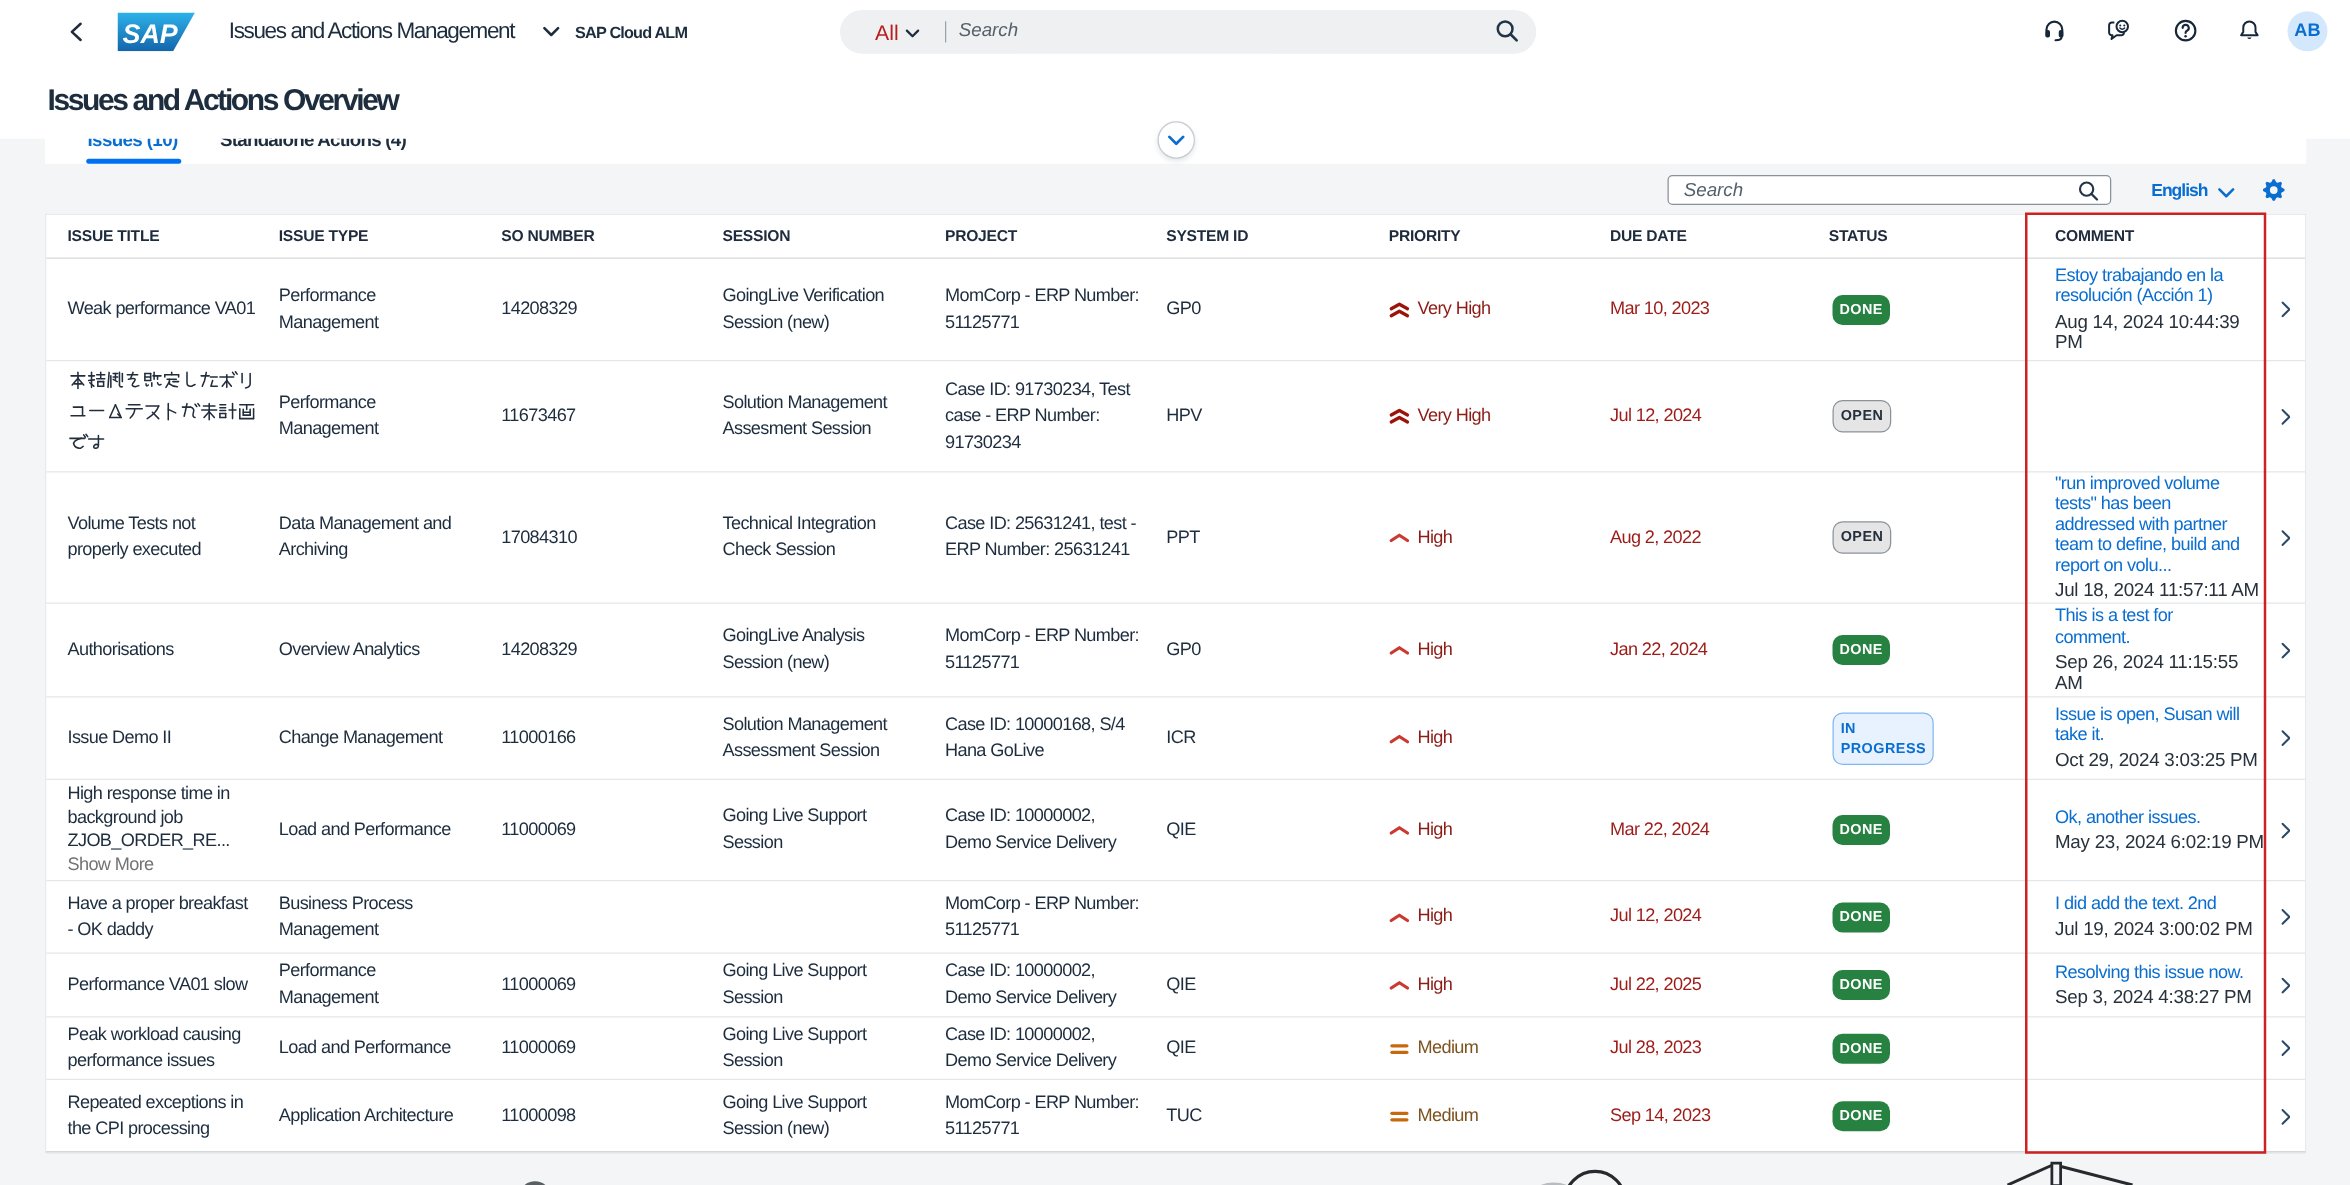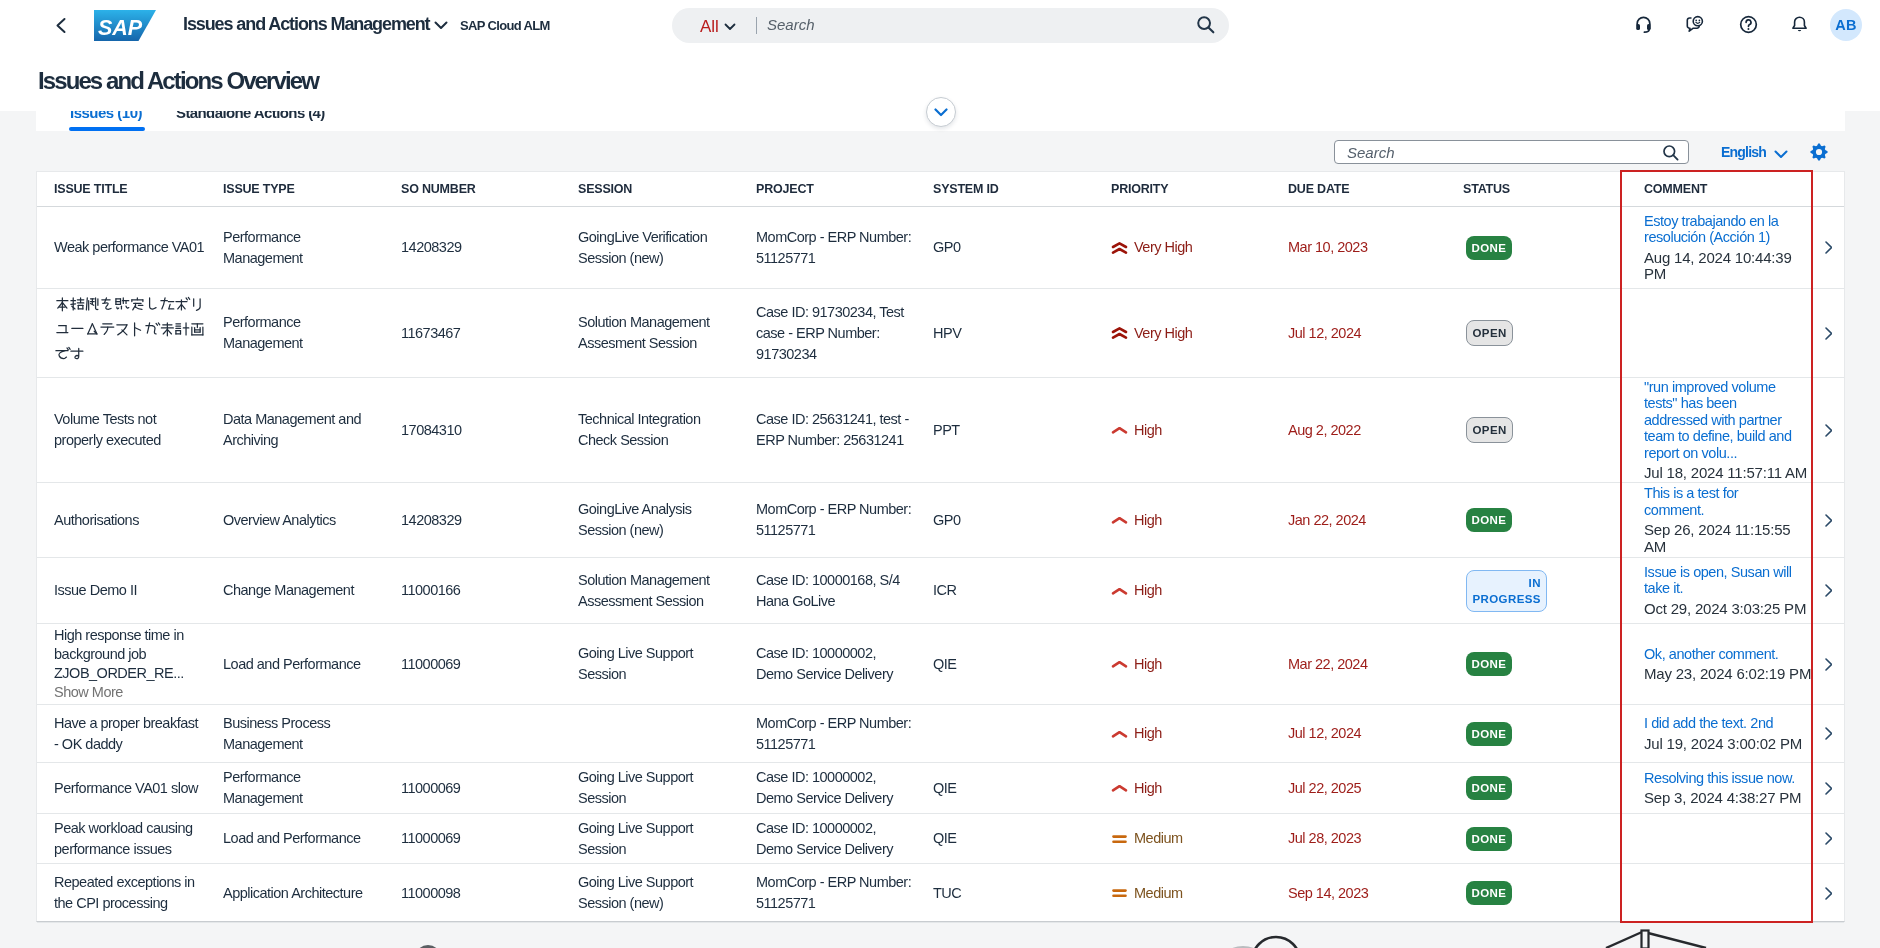--- a/index.html
+++ b/index.html
@@ -24,31 +24,31 @@
 .cell{position:absolute;top:0;height:100%;display:flex;align-items:center;font-size:14.5px;line-height:21px;letter-spacing:-0.5px}
 .cell .in{white-space:nowrap}
 .cell.tight{line-height:19px}
 .cell.pri .in{display:flex;align-items:center;gap:6px}
 .plbl.pvh,.plbl.ph{color:#8c1d16}
 .plbl.pm{color:#7d531f}
 .due{color:#9d1c18}
 .bdg{display:inline-block;font-size:11.5px;font-weight:bold;letter-spacing:0.4px;border-radius:8px;padding:4px 5.5px;line-height:16px;margin-left:3px}
 .bdg.done{background:#278242;color:#fff}
 .bdg.open{background:#e5e5e5;color:#24303c;border:1px solid #8a929a}
-.bdg.prog{background:#e7f2fe;color:#0a6ed1;border:1px solid #81b8f2;text-align:right}
+.bdg.prog{background:#e7f2fe;color:#0a6ed1;border:1px solid #81b8f2;text-align:left}
 .com{font-size:14.5px;line-height:16.5px;letter-spacing:-0.45px}
 .clink{color:#0a6ed1}
 .cts{color:#28323c;margin-top:4px;font-size:15px;letter-spacing:-0.2px}
 .lnk{color:#737373}
 .rowchev{position:absolute;right:12px;top:0;height:100%;display:flex;align-items:center}
 .redbox{position:absolute;left:1620px;top:170px;width:193px;height:753px;border:2px solid #cc2222;z-index:5}
 
 .shell{position:absolute;left:0;top:0;width:1880px;height:111px;background:#fff;z-index:3}
 .backchev{position:absolute;left:54px;top:17px}
-.apptitle{position:absolute;left:183px;top:14px;font-size:18px;font-weight:bold;color:#1d2d3e;letter-spacing:-1.1px}
+.apptitle{position:absolute;left:183px;top:14px;font-size:18px;font-weight:normal;color:#1d2d3e;letter-spacing:-1.1px}
 .titchev{position:absolute;left:434px;top:21px}
 .cloudalm{position:absolute;left:460px;top:18px;font-size:13px;font-weight:bold;color:#1d2d3e;letter-spacing:-0.65px}
 .pill{position:absolute;left:672px;top:8px;width:557px;height:35px;border-radius:18px;background:#eef0f2}
 .pill .all{position:absolute;left:28px;top:9px;font-size:17px;color:#b91c1c}
 .pill .pchev{position:absolute;left:52px;top:15px}
 .pill .pdiv{position:absolute;left:84px;top:9px;width:1px;height:17px;background:#9aa4ae}
 .pill .psearch{position:absolute;left:95px;top:8px;font-size:15px;font-style:italic;color:#56606a}
 .pill .pmag{position:absolute;right:13px;top:7px}
 .hicon{position:absolute;top:15px}
 .avatar{position:absolute;left:1830px;top:9px;width:32px;height:32px;border-radius:50%;background:#d3e8fd;color:#0a6ed1;font-size:14.5px;font-weight:bold;display:flex;align-items:center;justify-content:center;letter-spacing:0.2px}
@@ -464,21 +464,21 @@
       </div>
       <div class="cell " style="left:1251px;width:160px">
         <div class="in"><span class="due">Mar 22, 2024</span></div>
       </div>
       <div class="cell " style="left:1426px;width:160px">
         <div class="in"><span class="bdg done">DONE</span></div>
       </div>
       <div class="cell com" style="left:1607px;width:166px">
         <div class="in">
           <div>
-            <div class="clink">Ok, another comment.</div>
+            <div class="clink">Ok, another issues.</div>
             <div class="cts">May 23, 2024 6:02:19 PM</div>
           </div>
         </div>
       </div>
       <div class="rowchev">
         <svg width="7.5" height="13" viewBox="0 0 7.5 13">
           <path d="M1 1 L6.5 6.5 L1 12" fill="none" stroke="#2b4a68" stroke-width="1.6" stroke-linecap="round" stroke-linejoin="round"></path>
         </svg>
       </div>
     </div>

